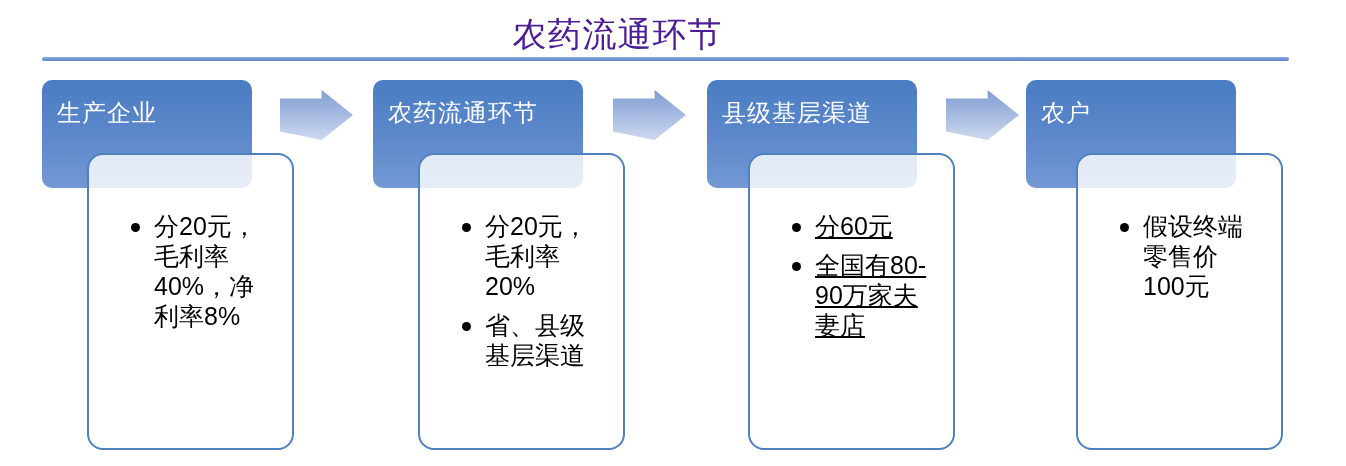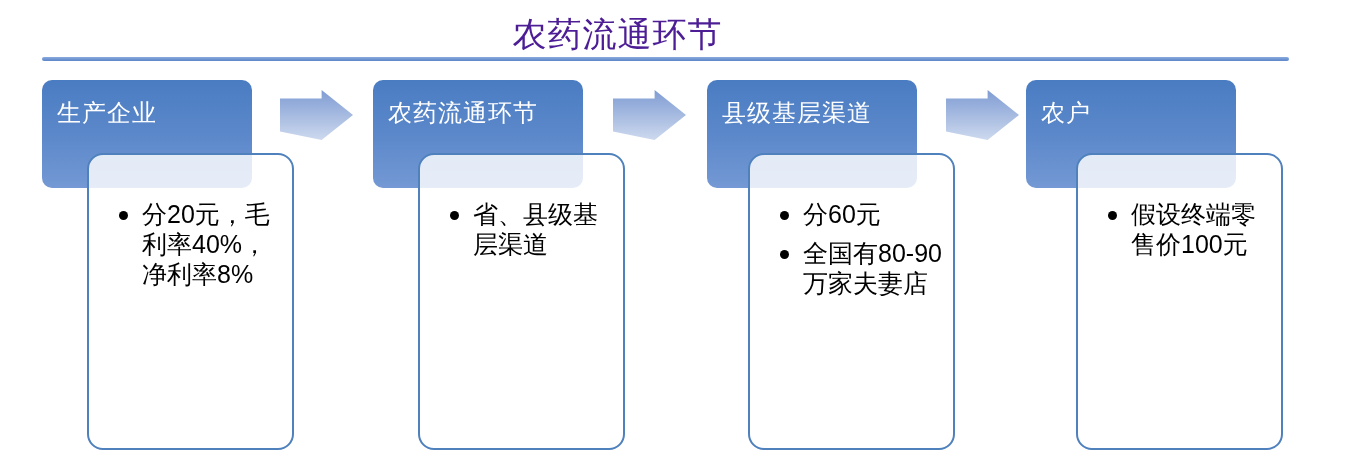--- a/index.html
+++ b/index.html
@@ -61,21 +61,21 @@
     width: 207px;
     height: 297px;
     border-radius: 16px;
     border: 2px solid var(--box-border, #4f81bd);
     background: rgba(255, 255, 255, 0.82);
     box-sizing: border-box;
     z-index: 2;
   }
 
   .content-box ul {
-    margin: 4px;
+    margin: 16px;
     padding: 40px 6px 0 22px;
     list-style: none;
   }
   .content-box li {
     position: relative;
     padding-left: 27px;
     font-size: 25px;
     line-height: 1.2;
     margin-bottom: 9px;
     color: var(--body-text, #000000);
@@ -100,21 +100,21 @@
     background: linear-gradient(180deg,
       var(--arrow-top, #7f9cd3) 0%,
       var(--arrow-bottom, #cdd9ee) 100%);
     clip-path: polygon(0 17%, 57% 17%, 57% 0, 100% 50%, 57% 100%, 0 83%);
     z-index: 0;
   }
 
   
   .col-1 .header-box { left: 42px; }   .col-1 .content-box { left: 87px; }
   .col-2 .header-box { left: 373px; }  .col-2 .content-box { left: 418px; }
-  .col-3 .header-box { left: 707px; }  .col-3 .content-box { left: 748px; }
+  .col-3 .header-box { left: 707px; }  .col-3 .content-box { left: 748px; text-decoration: underline; }
   .col-4 .header-box { left: 1010px; margin-left: 16px; } .col-4 .content-box { left: 1076px; }
   .arrow-1 { left: 280px; }
   .arrow-2 { left: 613px; }
   .arrow-3 { left: 946px; }
 </style>
 </head>
 <body>
 
 <div class="stage">
 
@@ -133,20 +133,21 @@
   </div>
 
   <div class="arrow arrow-1"></div>
 
   <div class="column col-2">
     <div class="header-box">
       <span>农药流通环节</span>
     </div>
     <div class="content-box">
       <ul>
+        <li>分20元，毛利率20%</li>
         <li>省、县级基层渠道</li>
       </ul>
     </div>
   </div>
 
   <div class="arrow arrow-2"></div>
 
   <div class="column col-3">
     <div class="header-box">
       <span>县级基层渠道</span>

